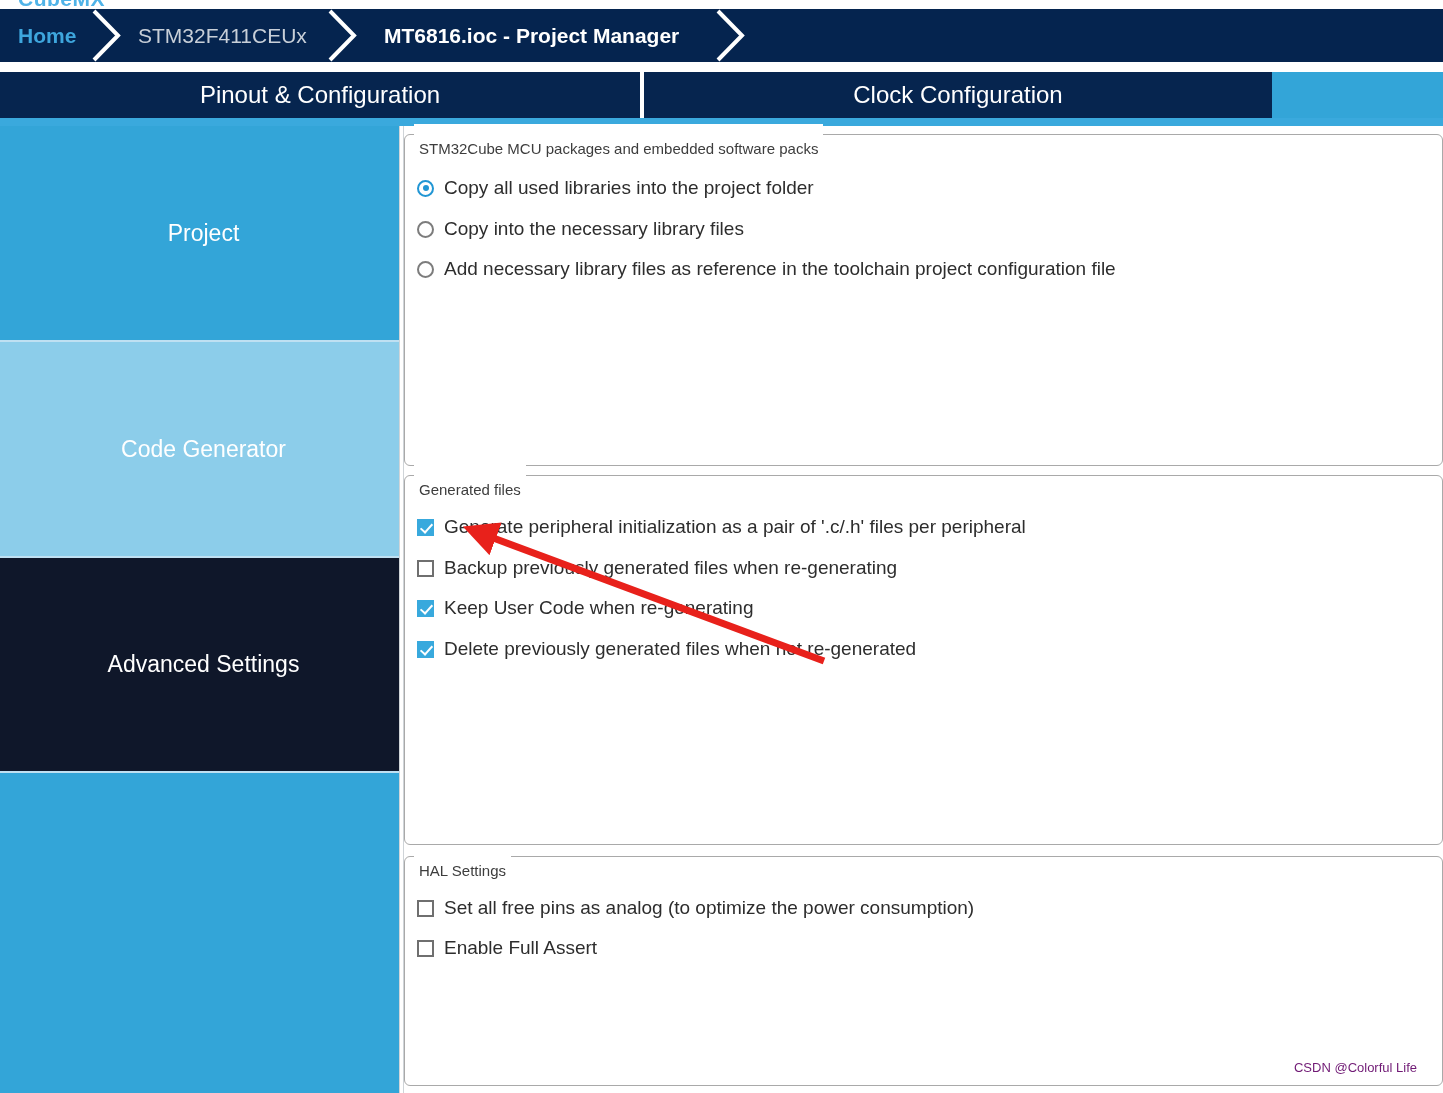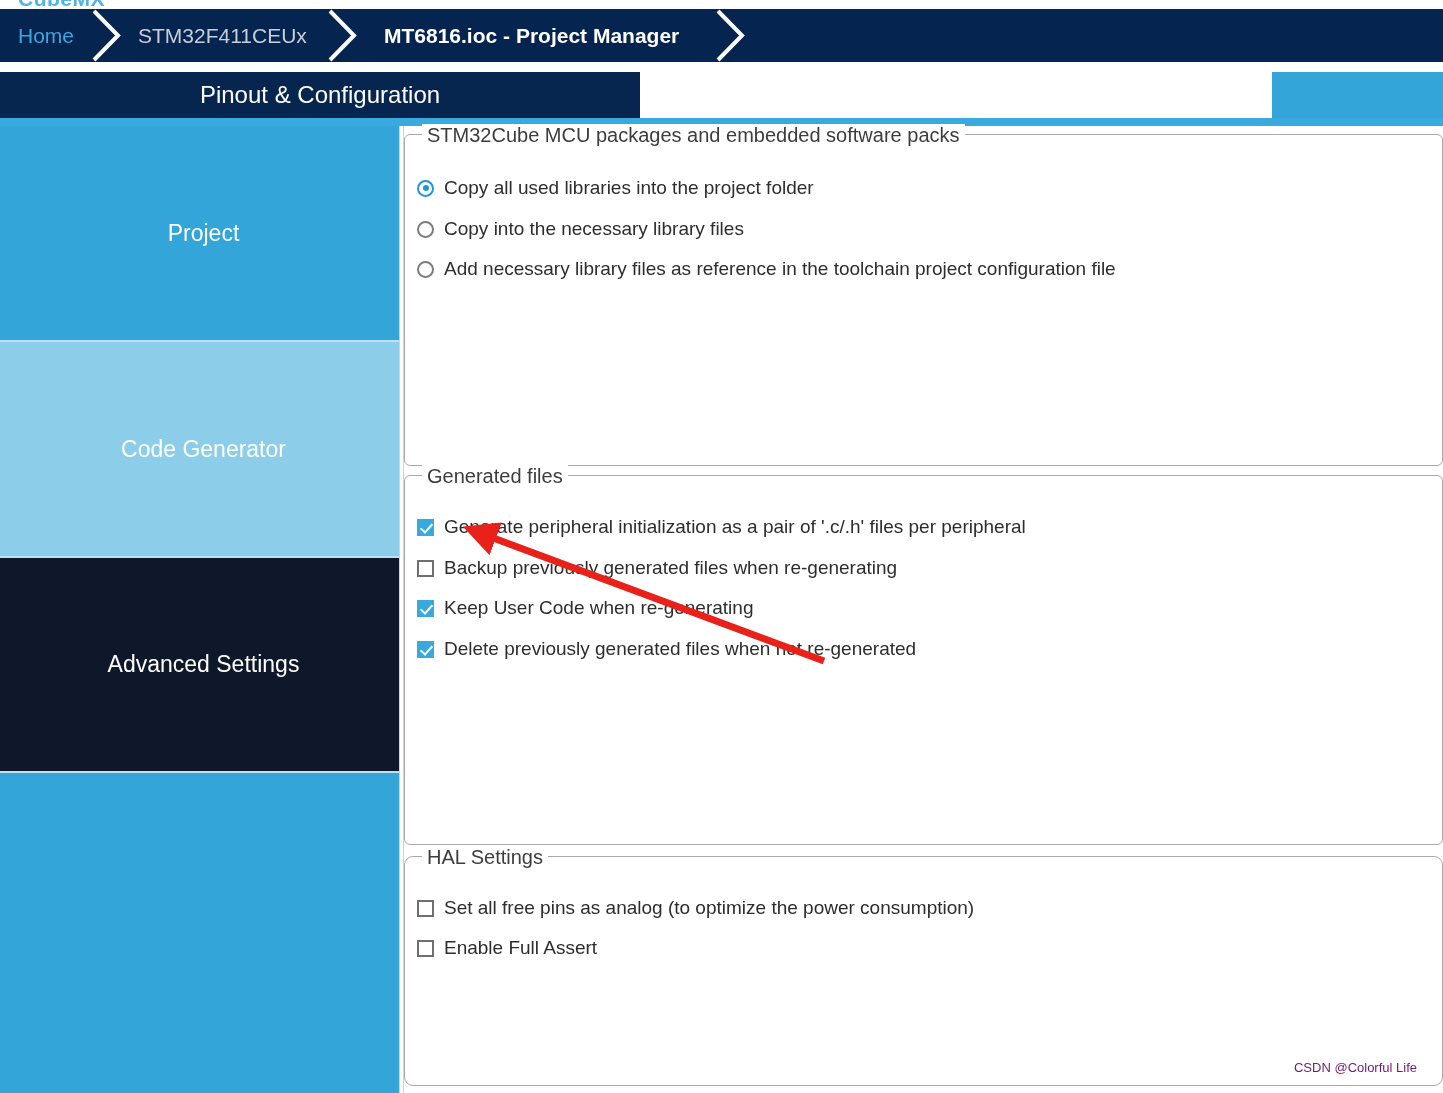--- a/index.html
+++ b/index.html
@@ -138,31 +138,31 @@
 
   .groupbox {
     position: absolute;
     border: 1px solid #a9a9a9;
     border-radius: 6px;
     background: #ffffff;
   }
   .gb-title {
     position: absolute;
     top: -11px;
-    left: 17px;
-    padding: 0 5px;
-    background: #ffffff;
-    font-size: 20px;
+    left: 9px;
+    padding: 16px 5px;
+    background: #ffffff;
+    font-size: 15px;
     color: #3d3d3d;
     white-space: nowrap;
   }
 
   .gb-packages  { left: 0;  top: 8px;   width: 1039px; height: 332px; }
   .gb-generated { left: 0;  top: 349px; width: 1039px; height: 370px; }
-  .gb-hal       { left: 0;  top: 730px; width: 1039px; height: 230px; border-radius: 9px; }
+  .gb-hal       { left: 0;  top: 730px; width: 1039px; height: 230px; }
 
   .opt-row {
     position: absolute;
     display: flex;
     align-items: center;
     font-size: 19px;
     color: #2d2d2d;
     white-space: nowrap;
   }
   .opt-label { margin-left: 10px; }
@@ -230,21 +230,21 @@
 <body>
 
 <div id="app">
 
   <div class="logo-strip">
     <div class="logo-text">CubeMX</div>
   </div>
 
   <div class="breadcrumb-bar">
 
-    <div class="crumb crumb-home" style="left:18px;">
+    <div class="crumb crumb-home" style="left:18px;font-weight:bold;">
       <span class="crumb-label">Home</span>
     </div>
     <div class="chev" style="left:88px;">
       <svg width="48" height="53" viewBox="0 0 48 53">
           <path d="M6 2 L30 26.5 L6 51" fill="none" stroke="#ffffff" stroke-width="4"></path>
         </svg>
     </div>
 
     <div class="crumb crumb-mcu" style="left:138px;">
       <span class="crumb-label">STM32F411CEUx</span>
@@ -261,20 +261,23 @@
     <div class="chev" style="left:712px;">
       <svg width="48" height="53" viewBox="0 0 48 53">
           <path d="M6 2 L30 26.5 L6 51" fill="none" stroke="#ffffff" stroke-width="4"></path>
         </svg>
     </div>
   </div>
 
   <div class="tabbar">
     <div class="tab tab-pinout">
       <span>Pinout &amp; Configuration</span>
+    </div>
+    <div class="tab tab-clock">
+      <span>Clock Configuration</span>
     </div>
     <div class="tab tab-blue"></div>
   </div>
   <div class="tab-underline"></div>
 
   <div class="sidebar">
     <div class="side-item side-project">
       <span>Project</span>
     </div>
     <div class="side-item side-codegen">

